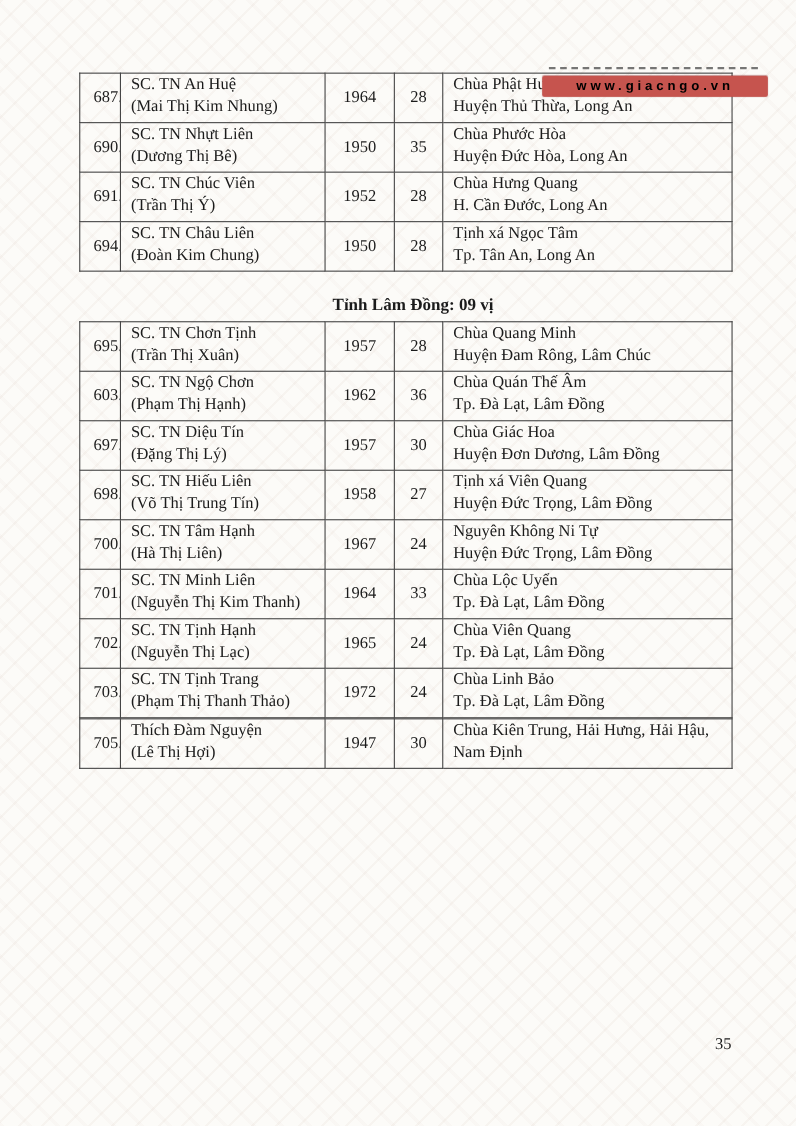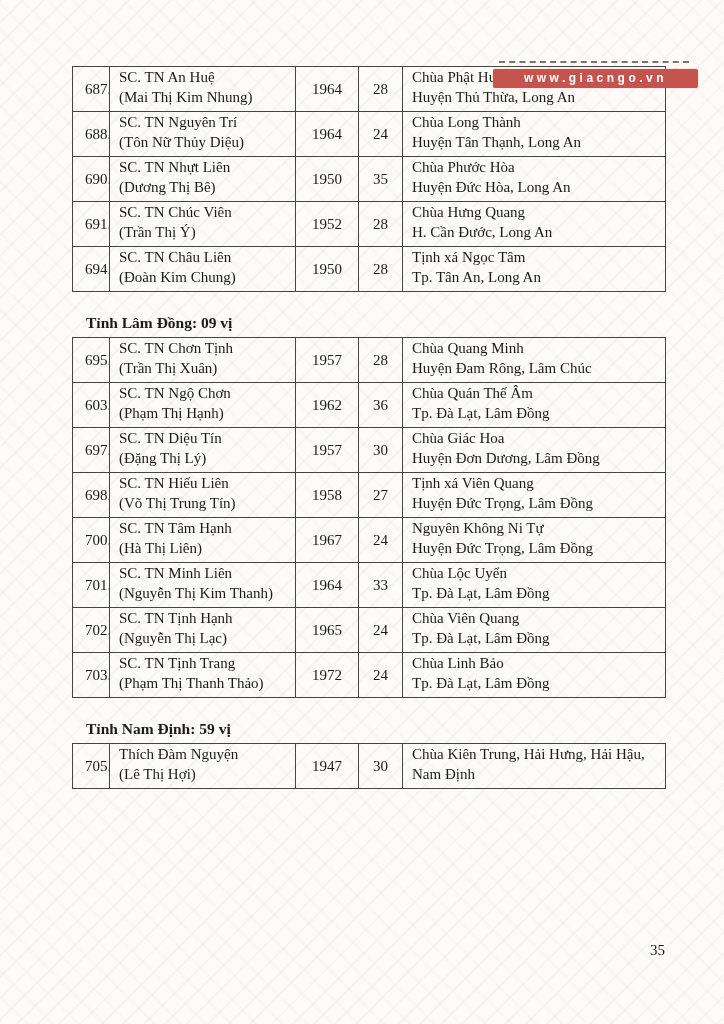--- a/index.html
+++ b/index.html
@@ -46,32 +46,33 @@
   .roster td.year,
   .roster td.age{
     text-align:center;
     padding:12px;
   }
   .section-header{
     font-size:15.5px;
     font-weight:bold;
     line-height:18px;
     margin:22px 0 5px 14px;
+    text-align:center;
   }
   .section:first-child .section-header{display:none;}
   
   .wm-dash{
     position:absolute;left:499px;top:61px;width:190px;height:0;
     border-top:2px dashed #4a4a4a;
     opacity:.75;
   }
   .wm-band{
     position:absolute;left:493px;top:69px;width:205px;height:19px;
     background:#c6544e;
-    color:#ffffff;
+    color:#000000;
     font-family:"Liberation Sans","DejaVu Sans",sans-serif;
     font-weight:bold;
     font-size:12px;
     line-height:19px;
     letter-spacing:3.5px;
     text-align:center;
     border-radius:2px;
     box-shadow:0 0 1px rgba(150,40,40,.5);
   }
   .page-number{
@@ -105,33 +106,20 @@
       <div class="l2">(Mai Thị Kim Nhung)</div>
     </td>
     <td class="year">1964</td>
     <td class="age">28</td>
     <td class="temple">
       <div class="l1">Chùa Phật Hư</div>
       <div class="l2">Huyện Thủ Thừa, Long An</div>
     </td>
   </tr>
 
-  <tr>
-    <td class="no">688.</td>
-    <td class="name">
-      <div class="l1">SC. TN Nguyên Trí</div>
-      <div class="l2">(Tôn Nữ Thủy Diệu)</div>
-    </td>
-    <td class="year">1964</td>
-    <td class="age">24</td>
-    <td class="temple">
-      <div class="l1">Chùa Long Thành</div>
-      <div class="l2">Huyện Tân Thạnh, Long An</div>
-    </td>
-  </tr>
 
 
   <tr>
     <td class="no">690.</td>
     <td class="name">
       <div class="l1">SC. TN Nhựt Liên</div>
       <div class="l2">(Dương Thị Bê)</div>
     </td>
     <td class="year">1950</td>
     <td class="age">35</td>
@@ -295,21 +283,20 @@
     <td class="temple">
       <div class="l1">Chùa Linh Bảo</div>
       <div class="l2">Tp. Đà Lạt, Lâm Đồng</div>
     </td>
   </tr>
 </tbody>
     </table>
   </section>
 
   <section class="section">
-    <h2 class="section-header">Tỉnh Nam Định: 59 vị</h2>
     <table class="roster">
       <colgroup>
         <col class="c-no">
               <col class="c-name">
               <col class="c-year">
               <col class="c-age">
               <col class="c-temple">
       </colgroup>
       <tbody>
 

